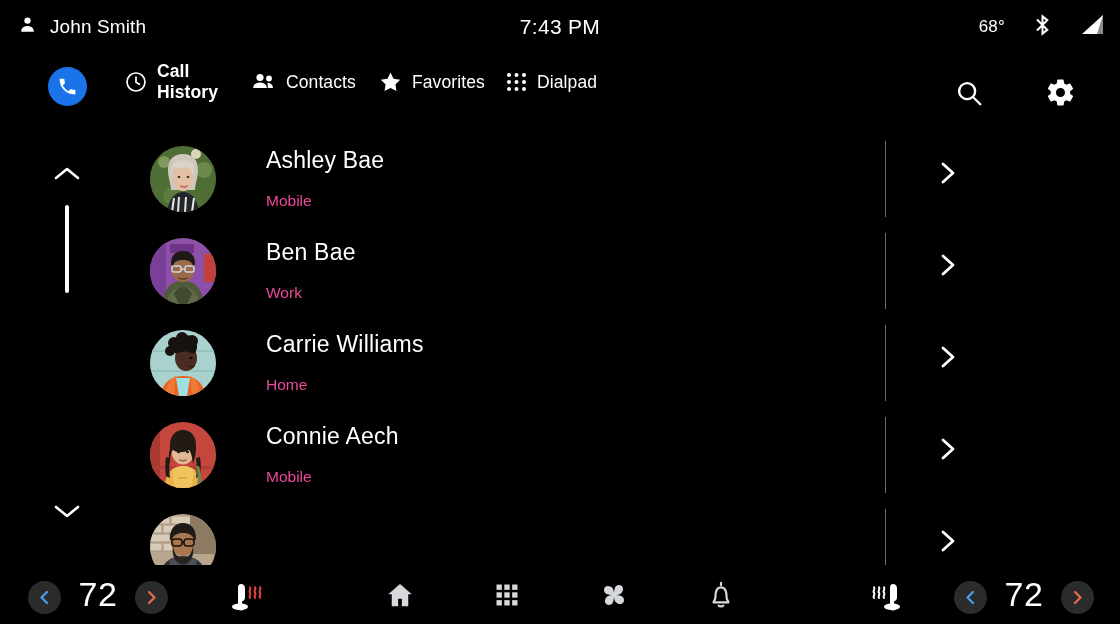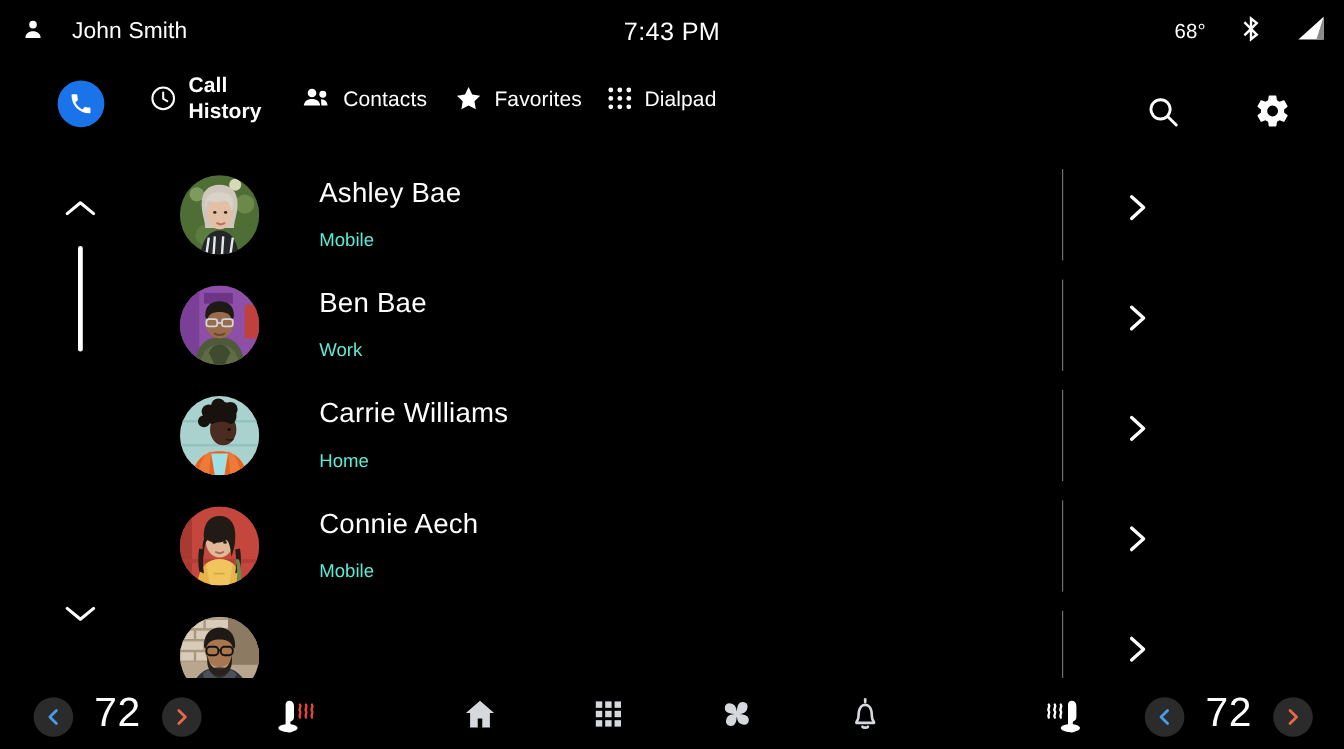--- a/index.html
+++ b/index.html
@@ -8,21 +8,21 @@
     width:1120px; height:624px;
     font-family:"Liberation Sans", sans-serif;
     color:#fff; overflow:hidden; position:relative;
   }
 
   
   .statusbar{
     position:absolute; top:0; left:0; width:1120px; height:53px;
     display:flex; align-items:center;
   }
-  .sb-user{ position:absolute; left:18px; display:flex; align-items:center; gap:23px; }
+  .sb-user{ position:absolute; left:18px; display:flex; align-items:center; gap:13px; }
   .sb-user .uname{ font-size:19px; font-weight:400; letter-spacing:.1px; }
   .sb-clock{
     position:absolute; left:0; width:1120px; text-align:center;
     font-size:21px; font-weight:400; letter-spacing:.3px;
   }
   .sb-right{ position:absolute; right:14px; display:flex; align-items:center; gap:26px; }
   .sb-temp{ font-size:17px; letter-spacing:.2px; }
 
   
   .tabbar{
@@ -61,21 +61,21 @@
     position:relative; height:92px; display:flex; align-items:center;
     cursor:pointer;
   }
   .avatar{
     position:absolute; left:150px; width:66px; height:66px; border-radius:50%;
     overflow:hidden; background:#333;
   }
   .avatar .av-svg{ display:block; width:66px; height:66px; }
   .row-text{ position:absolute; left:266px; }
   .row-name{ font-size:23px; font-weight:400; letter-spacing:.2px; line-height:28px; }
-  .row-sub{ font-size:15.5px; color:#5eead4; line-height:22px; margin-top:16px; }
+  .row-sub{ font-size:15.5px; color:#ec4899; line-height:22px; margin-top:16px; }
   .row-div{
     position:absolute; left:885px; top:8px; width:1px; height:76px;
     background:#6e6e6e;
   }
   .row-chev{ position:absolute; left:936px; top:26px; }
 
   
   .footer{
     position:absolute; bottom:0; left:0; width:1120px; height:59px;
     background:#000; display:flex; align-items:center;

